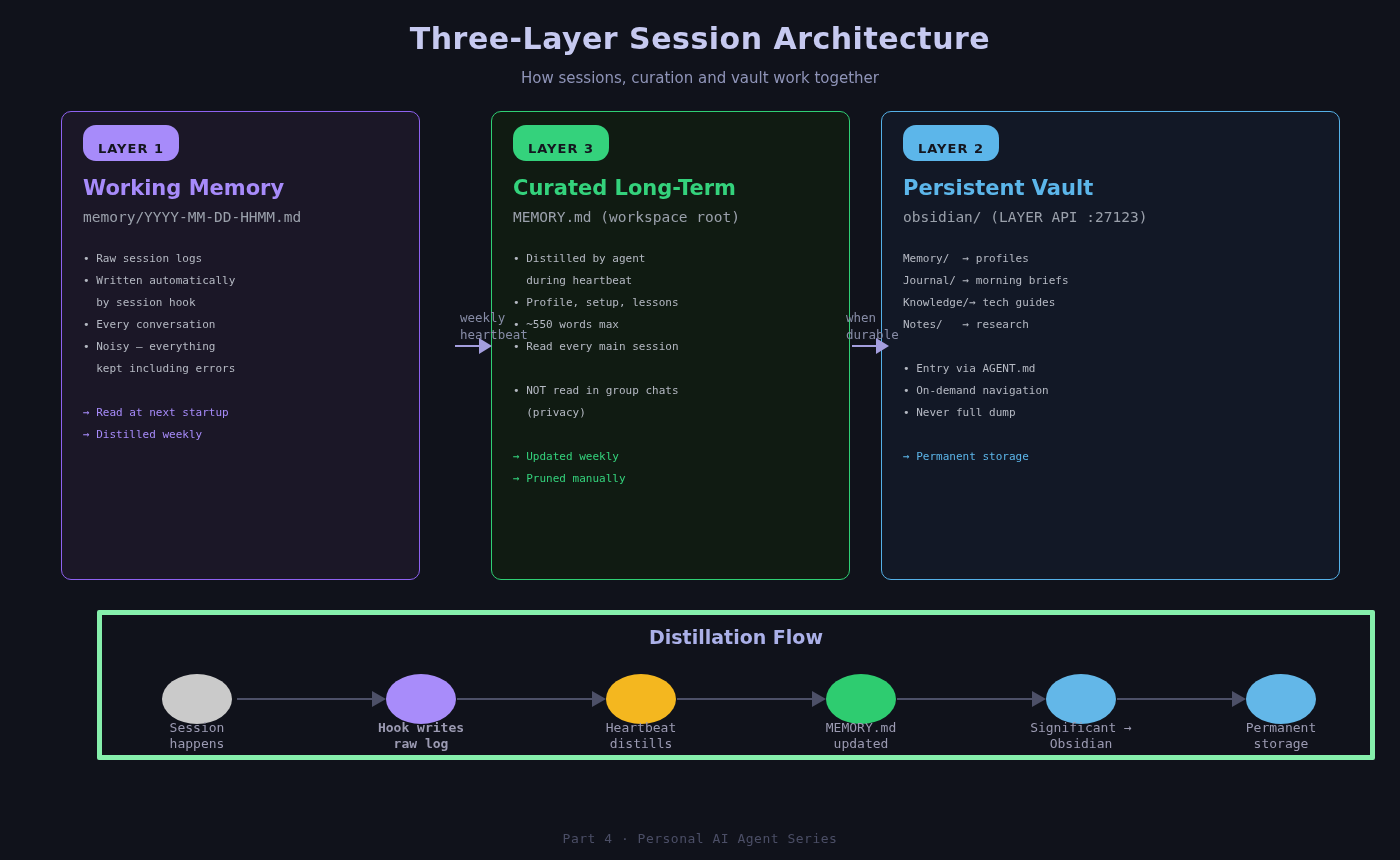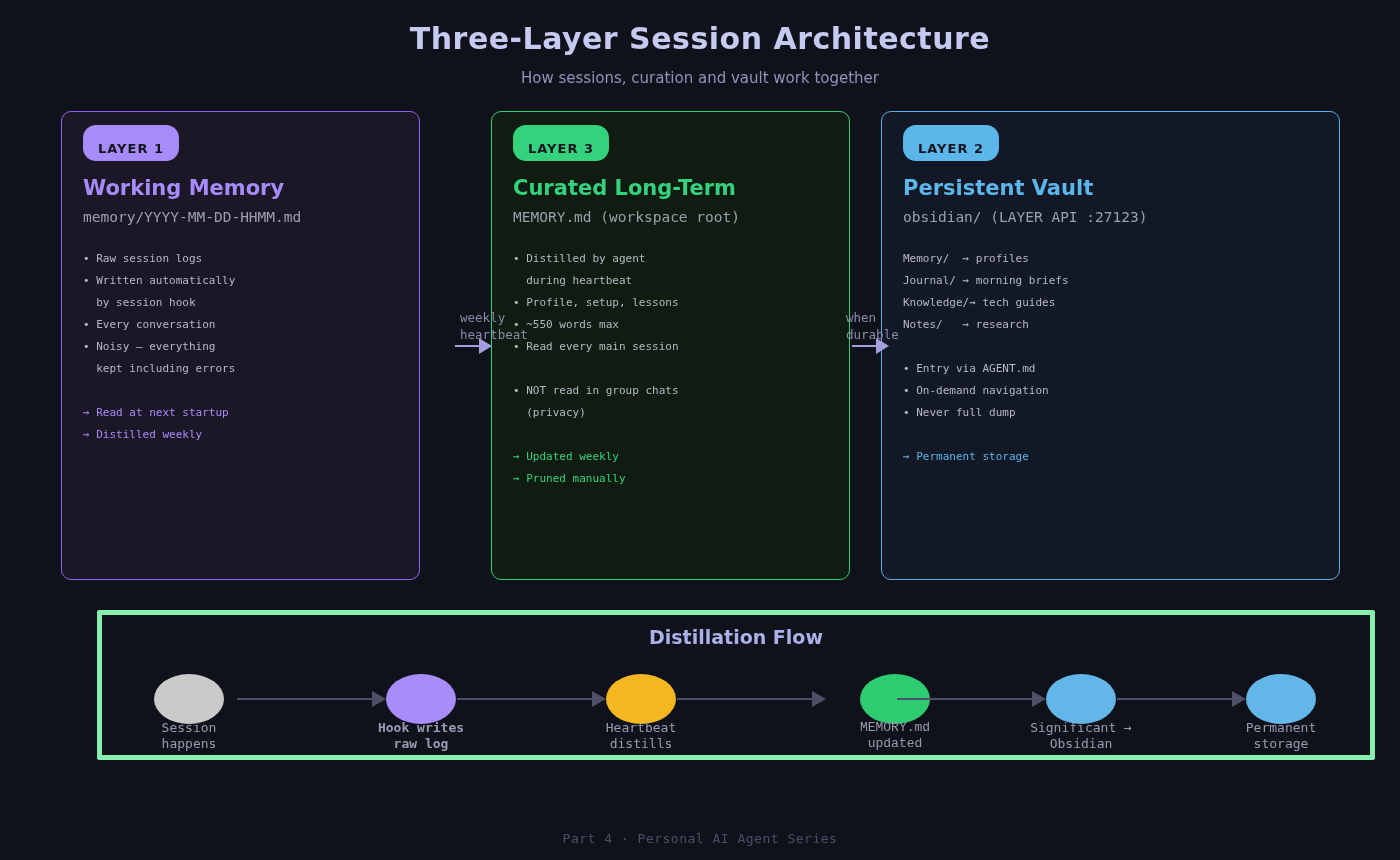--- a/index.html
+++ b/index.html
@@ -140,42 +140,42 @@
 
   <div class="connector connector-2"><span>when</span><br><span>durable</span></div>
   <div class="conn-arrow conn-arrow-2">
       <div class="conn-shaft"></div>
       <div class="conn-head"></div>
     </div>
 
   <section class="flow">
     <h2 class="flow-title">Distillation Flow</h2>
     <div id="flow-canvas">
-        <div class="flow-node" style="left: 87px;">
+        <div class="flow-node" style="left: 95px;">
           <div class="flow-ellipse" style="background: rgb(202, 202, 202);"></div>
           <div class="flow-label">Session
 happens</div>
         </div>
         <div class="flow-line" style="left: 135px; width: 135px; background: rgb(77, 80, 104);"></div>
         <div class="flow-head" style="left: 270px; border-left-color: rgb(77, 80, 104);"></div>
         <div class="flow-node" style="left: 319px; font-weight: bold;">
           <div class="flow-ellipse" style="background: rgb(168, 140, 250);"></div>
           <div class="flow-label">Hook writes
 raw log</div>
         </div>
         <div class="flow-line" style="left: 355px; width: 135px; background: rgb(77, 80, 104);"></div>
         <div class="flow-head" style="left: 490px; border-left-color: rgb(77, 80, 104);"></div>
         <div class="flow-node" style="left: 539px;">
           <div class="flow-ellipse" style="background: rgb(244, 183, 31);"></div>
           <div class="flow-label">Heartbeat
 distills</div>
         </div>
         <div class="flow-line" style="left: 575px; width: 135px; background: rgb(77, 80, 104);"></div>
         <div class="flow-head" style="left: 710px; border-left-color: rgb(77, 80, 104);"></div>
-        <div class="flow-node" style="left: 793px; font-family: Liberation Mono, monospace;">
+        <div class="flow-node" style="left: 759px;">
           <div class="flow-ellipse" style="background: rgb(46, 204, 112);"></div>
           <div class="flow-label">MEMORY.md
 updated</div>
         </div>
         <div class="flow-line" style="left: 795px; width: 135px; background: rgb(77, 80, 104);"></div>
         <div class="flow-head" style="left: 930px; border-left-color: rgb(77, 80, 104);"></div>
         <div class="flow-node" style="left: 979px;">
           <div class="flow-ellipse" style="background: rgb(99, 183, 232);"></div>
           <div class="flow-label">Significant →
 Obsidian</div>

